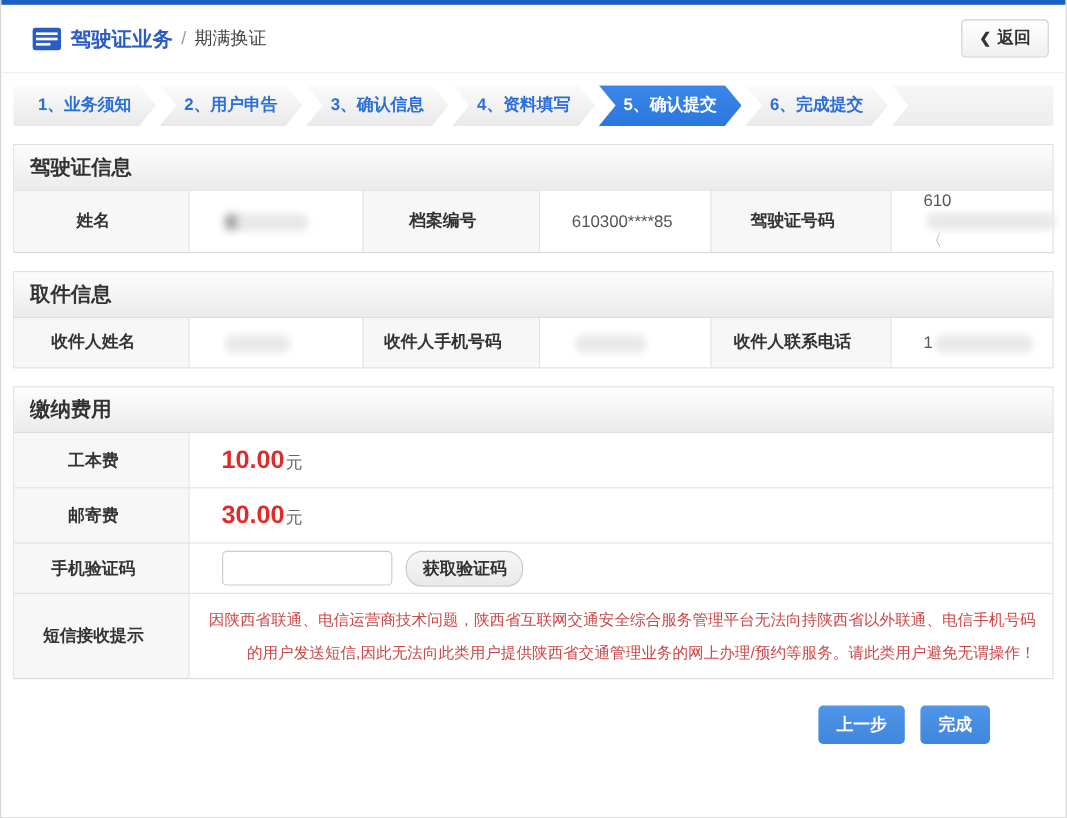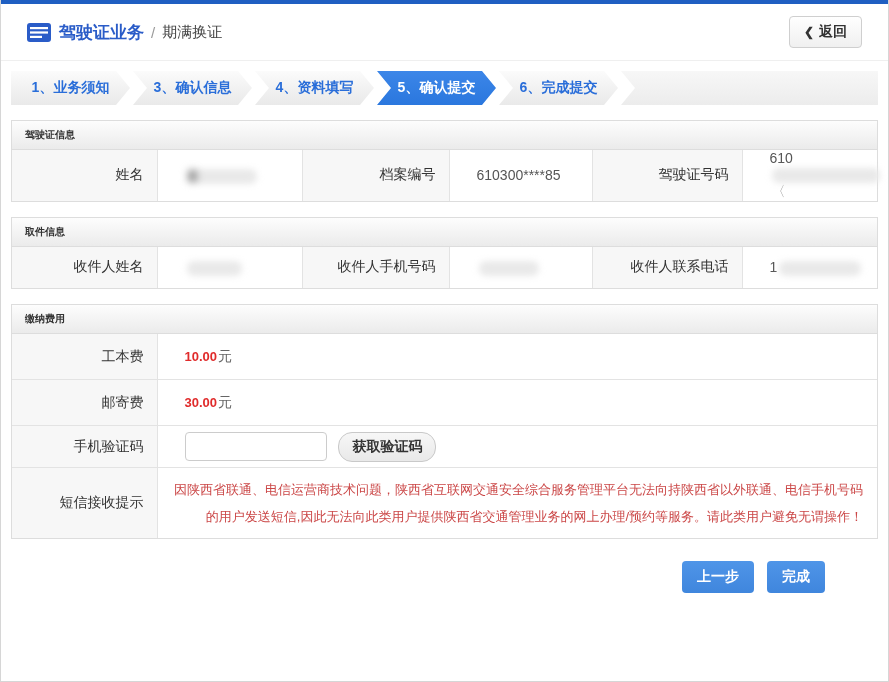--- a/index.html
+++ b/index.html
@@ -10,21 +10,21 @@
     border: 1px solid #d6d6d6;
     border-top: none;
     overflow: hidden;
     position: relative;
   }
   .topbar { height: 4px; background: #1f5fc2; width: 100%; }
 
   
   .header {
     display: flex; align-items: center;
-    padding: 12px 26px 12px 26px;
+    padding: 12px 14px 12px 26px;
     border-bottom: 1px solid #efefef;
   }
   .title-icon { width: 24px; height: 19px; margin-right: 8px; flex: 0 0 auto; }
   .title-primary { font-size: 17px; font-weight: bold; color: #2a5cc8; }
   .title-sep { font-size: 15px; color: #9a9a9a; margin: 0 7px; }
   .title-secondary { font-size: 15px; color: #444; }
   .back-btn {
     margin-left: auto;
     display: inline-flex; align-items: center; gap: 5px;
     padding: 6px 14px;
@@ -57,27 +57,27 @@
     background: linear-gradient(180deg, #f7f7f7, #ececec);
     clip-path: polygon(0 0, 100% 0, 100% 100%, 0 100%, 14px 50%);
   }
 
   
   .section { margin: 15px 10px 0 10px; border: 1px solid #ddd; }
   .section-title {
     padding: 7px 13px;
     background: linear-gradient(180deg, #fdfdfd, #ebebeb);
     border-bottom: 1px solid #ddd;
-    font-size: 10px; font-weight: bold; color: #333;
+    font-size: 17px; font-weight: bold; color: #333;
   }
   table { width: 100%; border-collapse: collapse; table-layout: fixed; }
   th, td { border: 1px solid #e3e3e3; font-size: 14px; height: 41px; }
   th {
-    background: #f7f7f7; color: #333; font-weight: normal;
-    text-align: right; padding-right: 13px;
+    background: #f7f7f7; color: #333; font-weight: bold;
+    padding-right: 13px;
   }
   td { background: #fff; color: #555; text-align: left; padding-left: 27px; }
   tr > *:first-child { border-left: none; }
   tr > *:last-child { border-right: none; }
   tr:first-child > * { border-top: none; }
   tr:last-child > * { border-bottom: none; }
 
   
   .redact {
     display: inline-block; height: 15px; border-radius: 7px;
@@ -85,21 +85,21 @@
     vertical-align: middle; margin-left: 2px;
   }
   .redact .mark {
     display: inline-block; width: 9px; height: 12px; margin: 1px 0 0 1px;
     background: #9a9a9a; filter: blur(2px); border-radius: 2px;
   }
   .suffix-faint { color: #a8a8a8; margin-left: 2px; }
 
   
   .fee-row th, .fee-row td { height: 46px; }
-  .fee-amount { color: #e02b2b; font-weight: bold; font-size: 13px; }
+  .fee-amount { color: #e02b2b; font-weight: bold; font-size: 21px; }
   .fee-unit { color: #666; font-size: 14px; margin-left: 1px; }
 
   
   .captcha-row th, .captcha-row td { height: 42px; }
   .captcha-input {
     width: 142px; height: 29px;
     border: 1px solid #ccc; border-radius: 4px;
     padding: 0 8px; font-size: 14px; color: #333;
     vertical-align: middle;
   }
@@ -143,20 +143,21 @@
   <span class="title-sep">/</span>
   <span class="title-secondary">期满换证</span>
   <button class="back-btn">
     <span class="back-chevron">❮</span>
     <span>返回</span>
   </button>
 </div>
 
 <div class="steps">
   <div class="step first">1、业务须知</div>
+  <div class="step">2、用户申告</div>
   <div class="step">3、确认信息</div>
   <div class="step">4、资料填写</div>
   <div class="step active">5、确认提交</div>
   <div class="step">6、完成提交</div>
   <div class="step-filler"></div>
 </div>
 
 <div class="section">
   <div class="section-title">驾驶证信息</div>
   <table>

